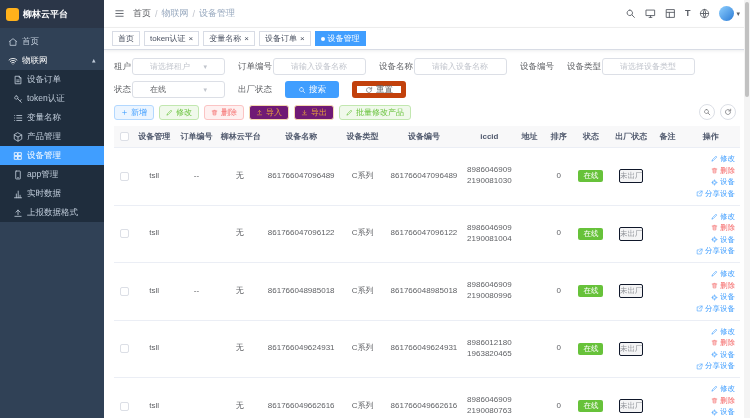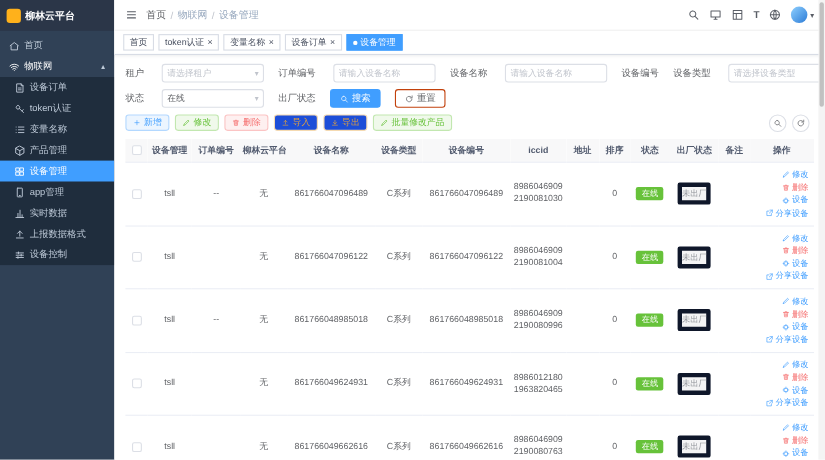--- a/index.html
+++ b/index.html
@@ -43,48 +43,48 @@
   .tags{height:22px;display:flex;align-items:center;gap:4px;padding:0 8px;background:#fff;border-bottom:1px solid #d8dce5;box-shadow:0 1px 3px rgba(0,21,41,.08);flex-shrink:0}
   .tag-item{height:15px;display:inline-flex;align-items:center;gap:3px;padding:0 5px;border:1px solid #d8dce5;background:#fff;font-size:8px;color:#495060;cursor:pointer;white-space:nowrap}
   .tag-item.active{background:#409eff;border-color:#409eff;color:#fff}
   .tag-dot{width:4px;height:4px;border-radius:50%;background:#fff;display:none}
   .tag-item.active .tag-dot{display:inline-block}
   .tag-close{font-size:8px;line-height:1}
 
   
   .content{flex:1;padding:8px 10px 0;overflow:hidden}
   .filter-row{display:flex;align-items:center;gap:13px;margin-bottom:6px}
-  .field{display:flex;align-items:center;gap:16px}
+  .field{display:flex;align-items:center;gap:1px}
   .field-label{font-size:8.5px;color:#606266;white-space:nowrap}
-  .control{display:flex;align-items:center;height:17px;width:93px;border:1px solid #dcdfe6;border-radius:3px;background:#fff;padding:0 4px;font-size:8px;color:#c0c4cc;cursor:pointer;overflow:hidden}
+  .control{display:flex;align-items:center;height:17px;width:93px;border:1px solid #dcdfe6;border-radius:3px;background:#fff;padding:0 17px;font-size:8px;color:#c0c4cc;cursor:pointer;overflow:hidden}
   .control.has-value{color:#606266}
   .control-text{white-space:nowrap;overflow:hidden}
   .caret{margin-left:auto;color:#c0c4cc;font-size:7px}
-  .btn{display:inline-flex;align-items:center;gap:3px;height:17px;padding:0 8px;border-radius:3px;font-size:8.5px;border:1px solid #c2410c;background:#fff;color:#606266;cursor:pointer;font-family:inherit}
+  .btn{display:inline-flex;align-items:center;gap:3px;height:17px;padding:0 8px;border-radius:3px;font-size:8.5px;border:5px solid #c2410c;background:#fff;color:#606266;cursor:pointer;font-family:inherit}
   .btn svg.ic{width:8px;height:8px}
   .btn-primary{background:#409eff;border-color:#409eff;color:#fff}
 
-  .toolbar{display:flex;align-items:flex-start;gap:5px;margin:1px 0 6px}
+  .toolbar{display:flex;align-items:center;gap:5px;margin:1px 0 6px}
   .tbtn{display:inline-flex;align-items:center;gap:3px;height:15px;padding:0 6px;border-radius:3px;font-size:8px;border:1px solid;cursor:pointer;font-family:inherit;white-space:nowrap}
   .tbtn svg.ic{width:7px;height:7px}
   .tbtn.primary{color:#409eff;background:#ecf5ff;border-color:#b3d8ff}
   .tbtn.success{color:#67c23a;background:#f0f9eb;border-color:#c2e7b0}
   .tbtn.danger{color:#f56c6c;background:#fef0f0;border-color:#fbc4c4}
-  .tbtn.warning{color:#e6a23c;background:#1d4ed8;border-color:#f5dab1}
+  .tbtn.warning{color:#e6a23c;background:#701a75;border-color:#f5dab1}
   .toolbar-right{margin-left:auto;display:flex;gap:5px;padding-right:4px}
   .circle-btn{width:16px;height:16px;border-radius:50%;border:1px solid #dcdfe6;background:#fff;display:flex;align-items:center;justify-content:center;color:#606266;cursor:pointer}
   .circle-btn svg.ic{width:8px;height:8px}
 
   
   table{width:100%;border-collapse:collapse;table-layout:fixed;font-size:8px}
   th{background:#f8f8f9;color:#515a6e;font-weight:bold;padding:5px 2px;border-bottom:1px solid #ebeef5;text-align:center;white-space:nowrap;overflow:hidden}
   td{padding:5px 2px;border-bottom:1px solid #ebeef5;text-align:center;vertical-align:middle;word-break:break-all;color:#606266;line-height:1.35}
   .checkbox{width:9px;height:9px;border:1px solid #dcdfe6;border-radius:2px;background:#fff;margin:0 auto;cursor:pointer}
   .tag-success{display:inline-block;padding:1px 5px;border-radius:2px;background:#67c23a;color:#fff;font-size:7.5px;white-space:nowrap}
-  .tag-info{display:inline-block;padding:1px 0;border-radius:2px;background:#f4f4f5;border:4px solid #0f172a;color:#909399;font-size:7.5px;white-space:nowrap}
+  .tag-info{display:inline-block;padding:1px 0;border-radius:2px;background:#f4f4f5;border:1px solid #0f172a;color:#909399;font-size:7.5px;white-space:nowrap}
   td.ops{padding-right:5px}
   .op-link{display:flex;align-items:center;justify-content:flex-end;gap:2px;color:#409eff;font-size:7.5px;line-height:1.55;cursor:pointer;white-space:nowrap}
   .op-link.red{color:#f56c6c}
   .op-link svg.ic{width:7px;height:7px}
 
   
   .page-scrollbar{position:absolute;right:0;top:0;width:6px;height:418px;background:#f4f4f4;cursor:pointer}
   .page-scroll-thumb{position:absolute;top:2px;left:1px;width:4px;height:95px;background:#c1c1c1;border-radius:2px;cursor:grab}
 </style>
 </head>
@@ -151,26 +151,20 @@
             <svg viewBox="0 0 24 24" class="ic">
               <path d="M3.5 21h17M8 21v-9M12.5 21V5M17 21v-6"></path>
             </svg>
             <span>实时数据</span>
           </div>
           <div class="menu-item">
             <svg viewBox="0 0 24 24" class="ic">
               <path d="M12 16V5M7 10l5-5 5 5M4.5 20h15"></path>
             </svg>
             <span>上报数据格式</span>
-          </div>
-          <div class="menu-item">
-            <svg viewBox="0 0 24 24" class="ic">
-              <path d="M4 7h16M4 12h16M4 17h16M9 5v4M15 10v4M8 15v4"></path>
-            </svg>
-            <span>设备控制</span>
           </div>
         </div>
       </nav>
   </aside>
 
   <div class="main">
     <header class="topbar">
       <span class="tb-icon" id="hamburger">
           <svg viewBox="0 0 24 24" class="ic">
             <path d="M4 6h16M4 12h16M4 18h16"></path>

